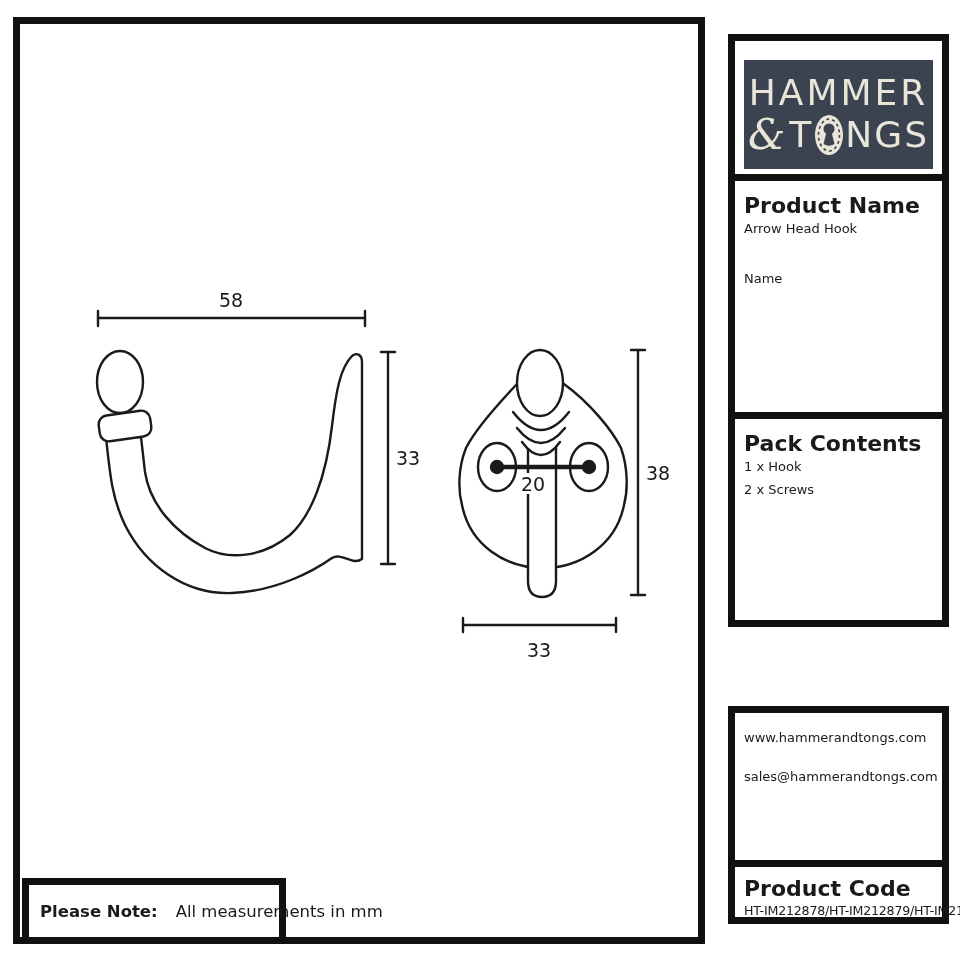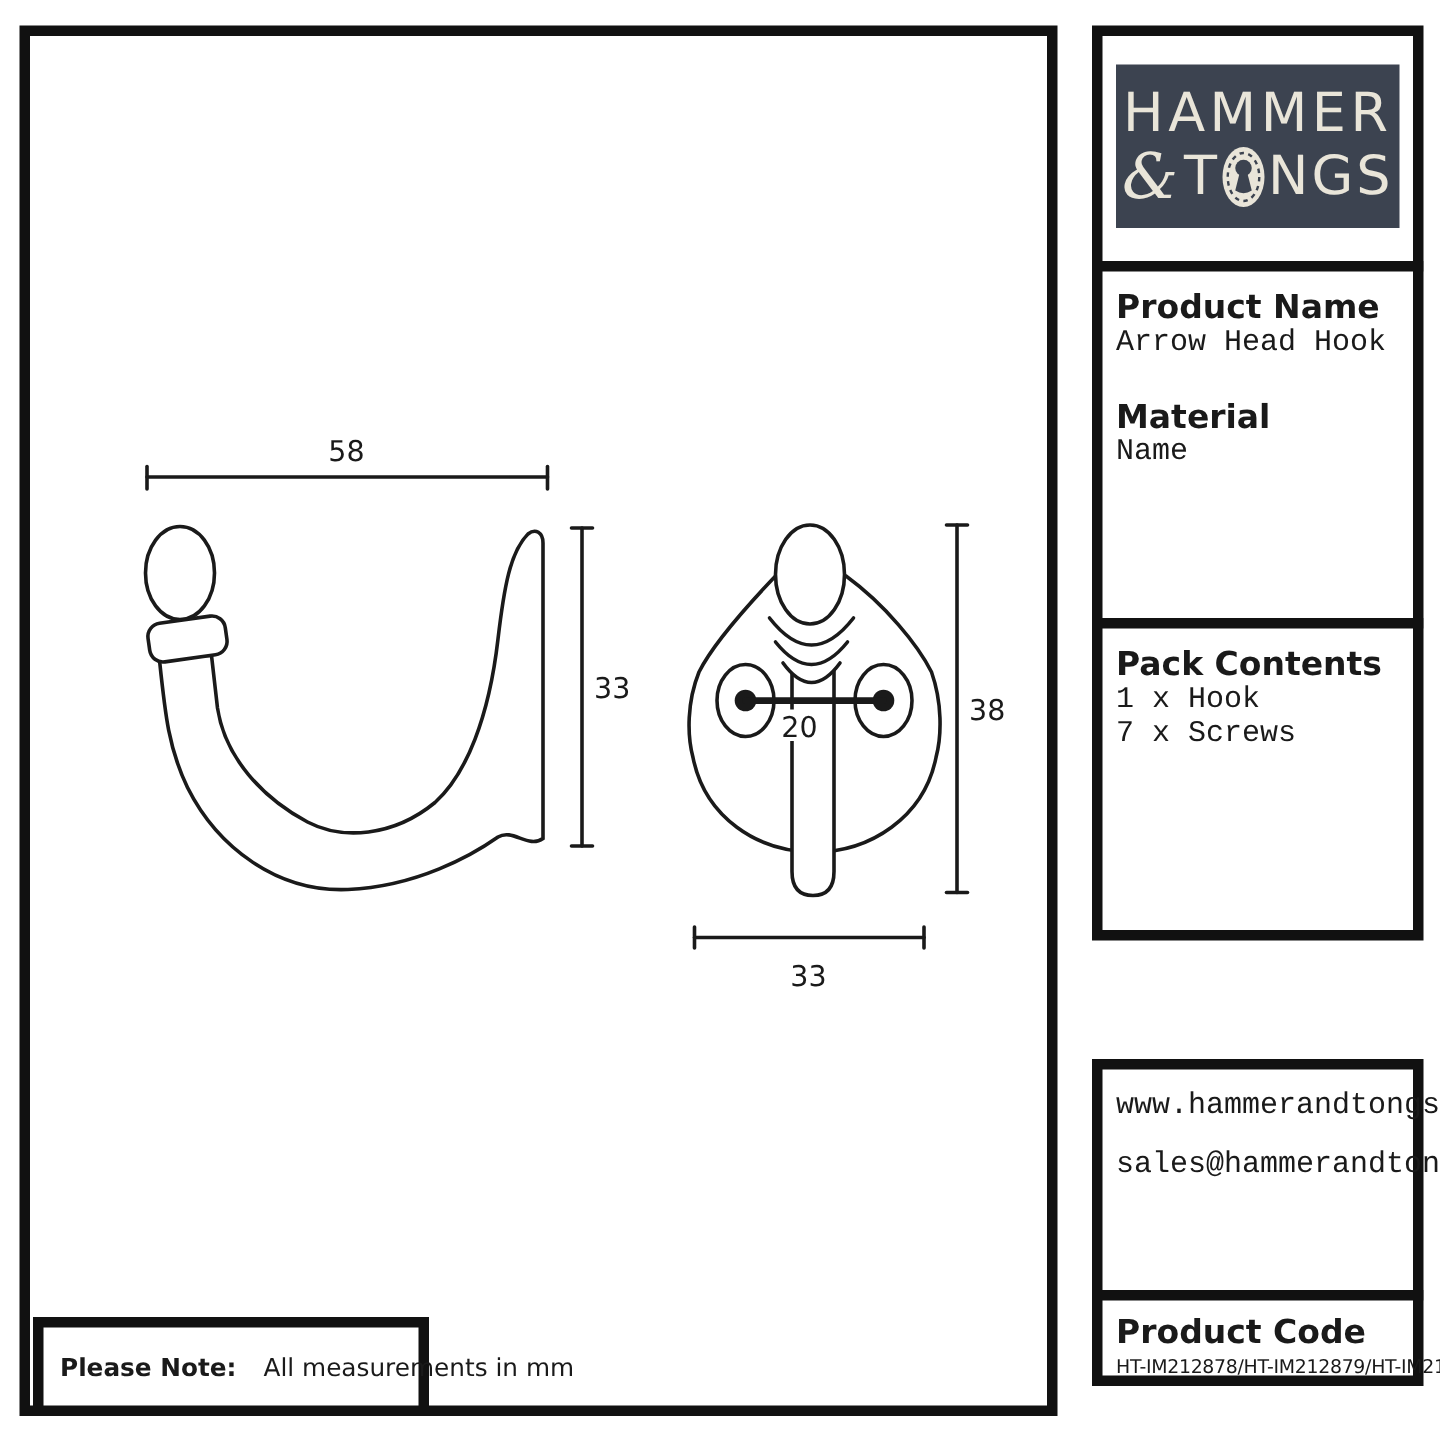--- a/index.html
+++ b/index.html
@@ -9,28 +9,28 @@
   
   .main-box{left:13px;top:17px;width:692px;height:927px;background:transparent;}
   .main-box svg{position:absolute;left:0;top:0;}
   
   .note-box{left:22px;top:878px;width:264px;height:66px;display:flex;align-items:center;
             padding-left:11px;font-size:16.5px;z-index:3;}
   .note-box b{margin-right:6px;white-space:nowrap;}
   .note-box span{white-space:nowrap;margin-left:12px;}
   
   .side{left:728px;width:221px;z-index:2;}
-  .sec-logo{top:17px;height:164px;}
+  .sec-logo{top:34px;height:164px;}
   .sec-info{top:174px;height:245px;}
   .sec-pack{top:412px;height:215px;}
   .sec-contact{top:706px;height:161px;}
   .sec-code{top:860px;height:64px;}
   .side .inner{padding:13px 6px 0 9px;}
   .h{font-weight:bold;font-size:22px;line-height:23px;}
-  .v{font-size:20px;line-height:23px;font-family:Liberation Mono, monospace;}
+  .v{font-size:13px;line-height:23px;}
   .gap{height:27px;}
   .code-v{font-size:12.6px;line-height:22px;letter-spacing:-0.2px;white-space:nowrap;}
   
   .logo{width:189px;height:109px;margin:19px auto 0 auto;background:#3c4350;color:#e9e5d9;
         display:flex;flex-direction:column;align-items:center;justify-content:center;}
   .logo-l1{font-size:36px;letter-spacing:3px;line-height:40px;}
   .logo-l2{display:flex;align-items:center;font-size:36px;letter-spacing:2px;line-height:44px;}
   .amp{font-family:"DejaVu Serif","Liberation Serif",serif;font-style:italic;font-size:42px;
        margin-right:2px;line-height:36px;}
   .keyhole{margin:0 1px;display:block;}
@@ -146,30 +146,29 @@
         <span>NGS</span>
       </div>
     </div>
   </div>
 
   <div class="box side sec-info">
     <div class="inner">
       <div class="h">Product Name</div>
       <div class="v">Arrow Head Hook</div>
       <div class="gap"></div>
-      <div class="h">Material</div>
       <div class="v">Name</div>
     </div>
   </div>
 
   <div class="box side sec-pack">
     <div class="inner">
       <div class="h">Pack Contents</div>
       <div class="v">1 x Hook</div>
-      <div class="v">7 x Screws</div>
+      <div class="v">2 x Screws</div>
     </div>
   </div>
 
   <div class="box side sec-contact">
     <div class="inner">
       <div class="v">www.hammerandtongs.com</div>
       <div class="gap" style="height:16px"></div>
       <div class="v">sales@hammerandtongs.com</div>
     </div>
   </div>

